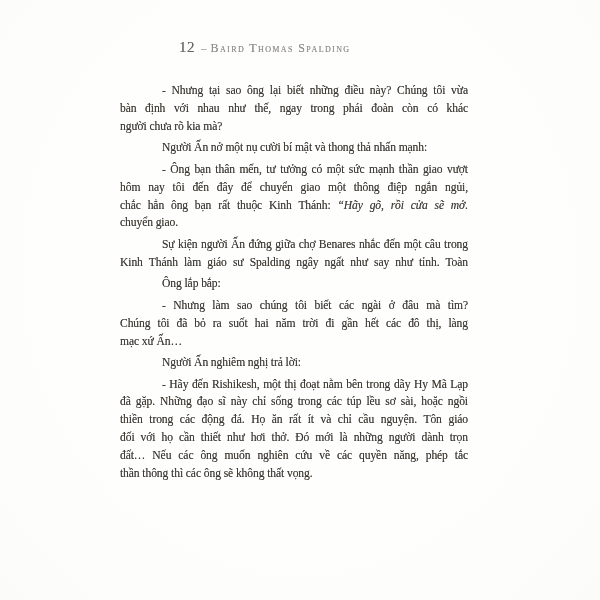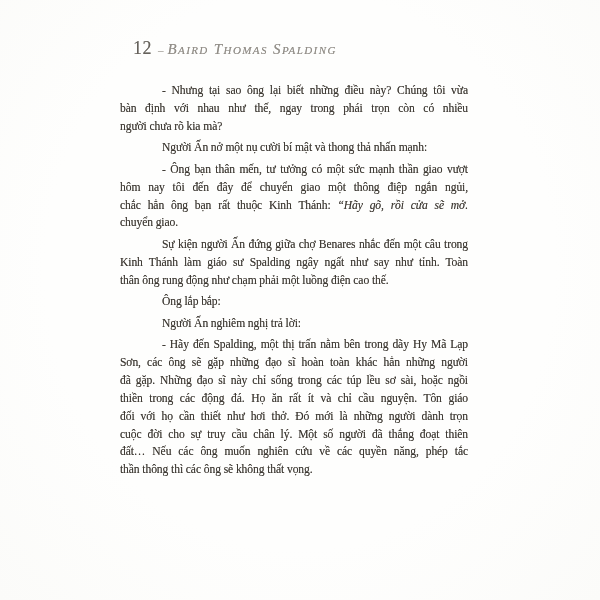--- a/index.html
+++ b/index.html
@@ -15,35 +15,35 @@
     background: radial-gradient(ellipse at 50% 45%, #fefefd 60%, #fbfbf9 100%);
   }
   .running-header {
     position: absolute;
     left: 133px; top: 38px;
     white-space: nowrap;
     color: #8f8b85;
     text-shadow: 0 0 0.5px rgba(110,105,98,0.55);
   }
   .page-number {
-    font-size: 18px;
+    font-size: 15px;
     color: #66625c;
     letter-spacing: 0.5px;
+    margin-left: 46px;
   }
   .header-sep {
     font-size: 11px;
     color: #a5a19a;
     margin: 0 4px 0 6px;
   }
   .running-title {
     font-variant: small-caps;
-    font-size: 15px;
+    font-size: 12px;
     letter-spacing: 1.4px;
     color: #928e88;
-    font-style: italic;
   }
   .text-block {
     position: absolute;
     left: 120px; top: 82px;
     width: 348px;
     color: #3d3933;
     font-size: 11.6px;
     letter-spacing: -0.1px;
     text-shadow: 0 0 0.55px rgba(70,64,56,0.6);
   }
@@ -64,48 +64,50 @@
 
 <div class="page">
 
   <div class="running-header">
     <span class="page-number">12</span><span class="header-sep">–</span><span class="running-title">Baird Thomas Spalding</span>
   </div>
 
   <div class="text-block">
       <div class="para">
         <div class="line first"><span>- Nhưng tại sao ông lại biết những điều này? Chúng tôi vừa</span></div>
-        <div class="line"><span>bàn định với nhau như thế, ngay trong phái trọn còn có nhiều</span></div>
+        <div class="line"><span>bàn định với nhau như thế, ngay trong phái đoàn còn có khác</span></div>
         <div class="line last"><span>người chưa rõ kia mà?</span></div>
       </div>
       <div class="para">
         <div class="line first last"><span>Người Ấn nở một nụ cười bí mật và thong thả nhấn mạnh:</span></div>
       </div>
       <div class="para">
         <div class="line first"><span>- Ông bạn thân mến, tư tưởng có một sức mạnh thần giao vượt</span></div>
         <div class="line"><span>hôm nay tôi đến đây để chuyển giao một thông điệp ngắn ngủi,</span></div>
         <div class="line"><span>chắc hẳn ông bạn rất thuộc Kinh Thánh: </span><em>“Hãy gõ, rồi cửa sẽ mở.</em></div>
         <div class="line last"><span>chuyển giao.</span></div>
       </div>
       <div class="para">
         <div class="line first"><span>Sự kiện người Ấn đứng giữa chợ Benares nhắc đến một câu trong</span></div>
         <div class="line"><span>Kinh Thánh làm giáo sư Spalding ngây ngất như say như tỉnh. Toàn</span></div>
-        <div class="line last"><span>thân ông rung động như chạm phải một luồng điện cao thế.</span></div>
       </div>
       <div class="para">
         <div class="line first last"><span>Ông lắp bắp:</span></div>
       </div>
       <div class="para">
+        <div class="line first"><span>- Nhưng làm sao chúng tôi biết các ngài ở đâu mà tìm?</span></div>
+        <div class="line"><span>Chúng tôi đã bỏ ra suốt hai năm trời đi gần hết các đô thị, làng</span></div>
+        <div class="line last"><span>mạc xứ Ấn…</span></div>
+      </div>
+      <div class="para">
         <div class="line first last"><span>Người Ấn nghiêm nghị trả lời:</span></div>
       </div>
       <div class="para">
-        <div class="line first"><span>- Hãy đến Spalding, một thị trấn nằm bên trong dãy Hy Mã Lạp</span></div>
-        <div class="line"><span>Sơn, các ông sẽ gặp những đạo sĩ hoàn toàn khác hẳn những người</span></div>
+        <div class="line first"><span>- Hãy đến Rishikesh, một thị đoạt nằm bên trong dãy Hy Mã Lạp</span></div>
         <div class="line"><span>đã gặp. Những đạo sĩ này chỉ sống trong các túp lều sơ sài, hoặc ngồi</span></div>
         <div class="line"><span>thiền trong các động đá. Họ ăn rất ít và chỉ cầu nguyện. Tôn giáo</span></div>
         <div class="line"><span>đối với họ cần thiết như hơi thở. Đó mới là những người dành trọn</span></div>
-        <div class="line"><span>cuộc đời cho sự truy cầu chân lý. Một số người đã thắng đoạt thiên</span></div>
         <div class="line"><span>đất… Nếu các ông muốn nghiên cứu về các quyền năng, phép tắc</span></div>
         <div class="line last"><span>thần thông thì các ông sẽ không thất vọng.</span></div>
       </div>
     </div>
 
 </div>
 
 </body></html>

